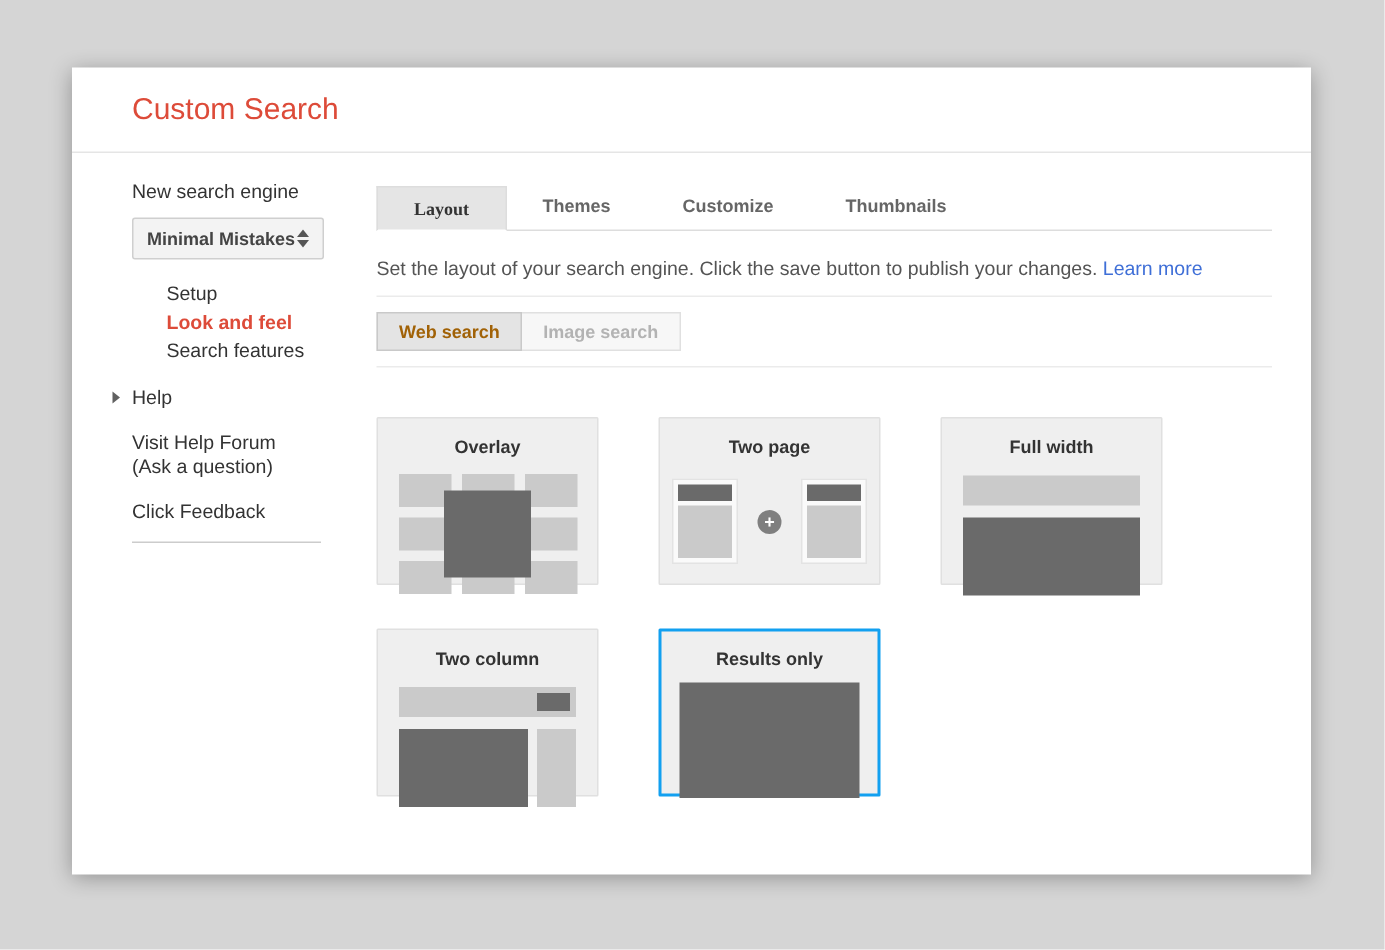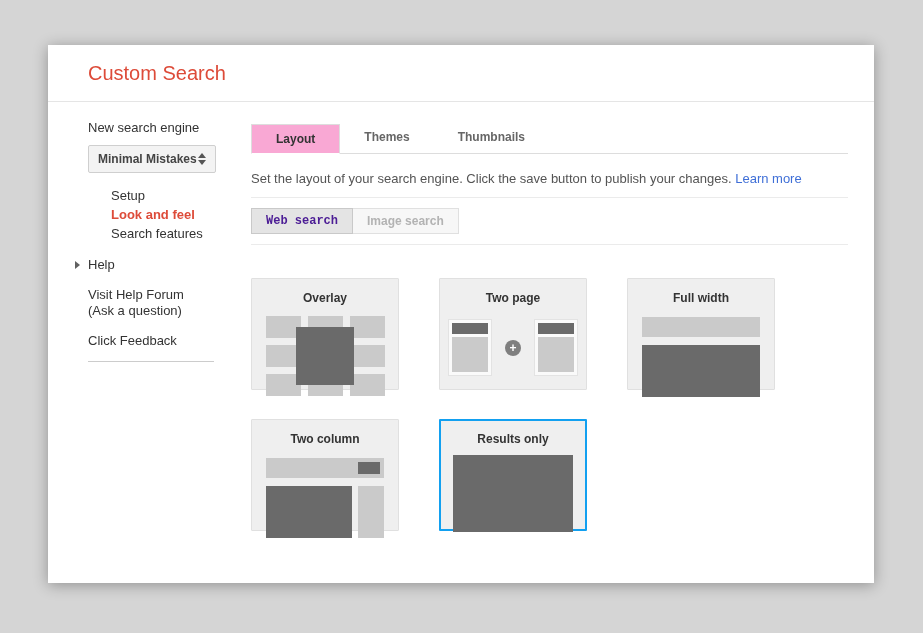--- a/index.html
+++ b/index.html
@@ -58,37 +58,38 @@
   .main { position:absolute; left:203px; top:70px; width:597px; }
   .tabbar {
     margin-top:9px; height:30px; display:flex; align-items:flex-end;
     border-bottom:1px solid #ddd;
   }
   .tab {
     height:30px; line-height:29px; padding:0 24px;
     font-size:12px; font-weight:bold; color:#666; cursor:pointer;
   }
   .tab.active {
-    background:#f9a8d4; color:#333;
+    background:#e5e5e5; color:#333;
     border:1px solid #ddd; border-bottom:1px solid #fff;
     margin-bottom:-1px;
+    font-family:Liberation Serif, serif;
   }
   .desc { margin-top:16px; font-size:13px; color:#545454; line-height:18px; }
   .desc a { color:#3f6fd7; text-decoration:none; cursor:pointer; }
   .toolbar {
     margin-top:9px; border-top:1px solid #ebebeb; border-bottom:1px solid #ebebeb;
     padding:10px 0;
   }
   .btn-group { display:flex; }
   .mode-btn {
     height:26px; line-height:24px; padding:0 14px; font-size:12px; font-weight:bold;
     border:1px solid #e0e0e0; background:#f7f7f7; color:#b3b3b3; cursor:pointer;
   }
   .mode-btn.selected {
-    background:#e4e4e4; border-color:#c9c9c9; color:#4c1d95; position:relative; z-index:1;font-family:Liberation Mono, monospace;
+    background:#e4e4e4; border-color:#c9c9c9; color:#a16207; position:relative; z-index:1;
   }
   .mode-btn + .mode-btn { margin-left:-1px; }
   
   .grid {
     margin-top:33px;
     display:grid; grid-template-columns:repeat(3,148px);
     column-gap:40px; row-gap:29px;
   }
   .card {
     width:148px; height:112px; background:#efefef;
@@ -180,20 +181,21 @@
       <span>Click Feedback</span>
     </div>
     <div class="side-divider"></div>
   </div>
 
   <div class="main">
 
     <div class="tabbar">
       <div class="tab active">Layout</div>
       <div class="tab">Themes</div>
+      <div class="tab">Customize</div>
       <div class="tab">Thumbnails</div>
     </div>
 
     <div class="desc">
       <span>Set the layout of your search engine. Click the save button to publish your changes.</span>
       <a>Learn more</a>
     </div>
 
     <div class="toolbar">
       <div class="btn-group">

